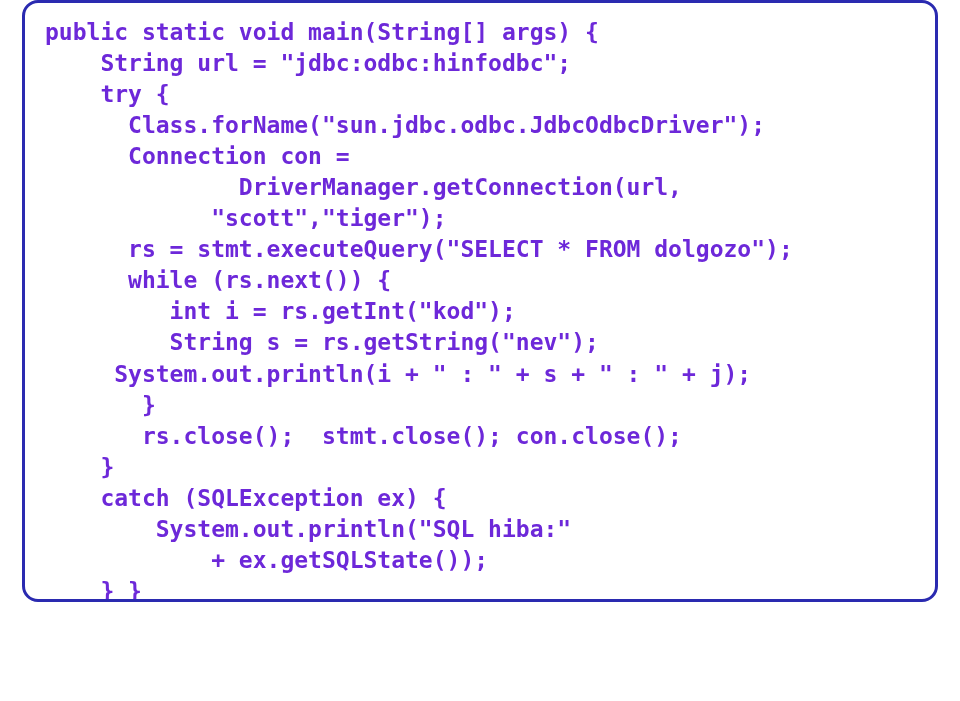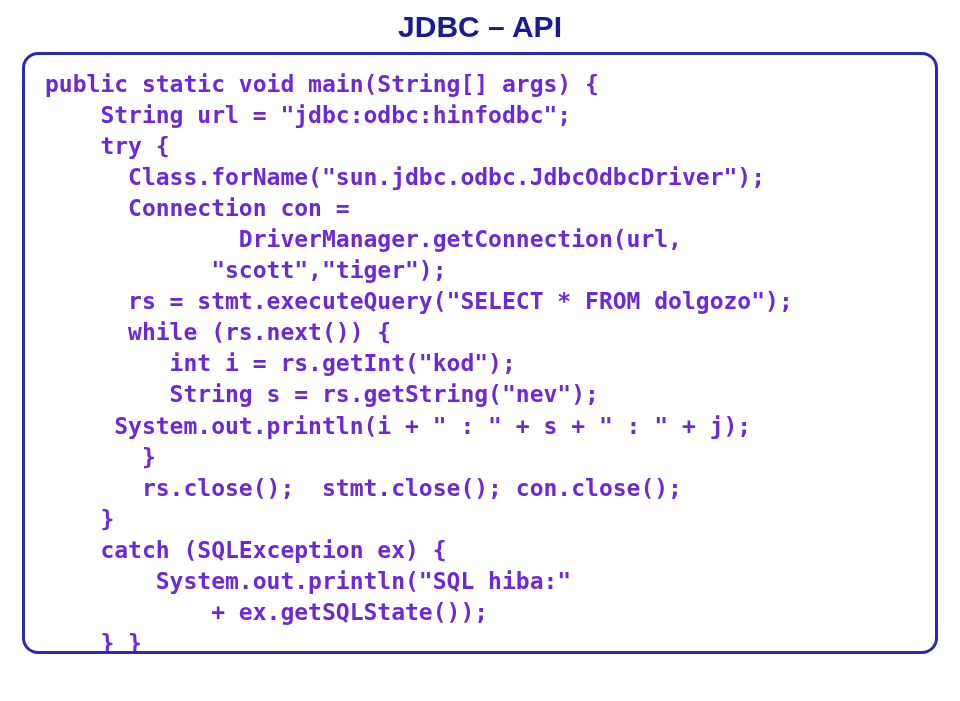--- a/index.html
+++ b/index.html
@@ -41,21 +41,20 @@
     line-height: 1.35;
     color: #6d28d9;
     font-weight: 700;
     white-space: pre;
   }
 </style>
 </head>
 <body>
 
 <div class="slide">
-  <div class="title">JDBC – API</div>
   <div class="code-box">
     <pre class="code">public static void main(String[] args) {
     String url = "jdbc:odbc:hinfodbc";
     try {
       Class.forName("sun.jdbc.odbc.JdbcOdbcDriver");
       Connection con =
               DriverManager.getConnection(url,
             "scott","tiger");
       rs = stmt.executeQuery("SELECT * FROM dolgozo");
       while (rs.next()) {

